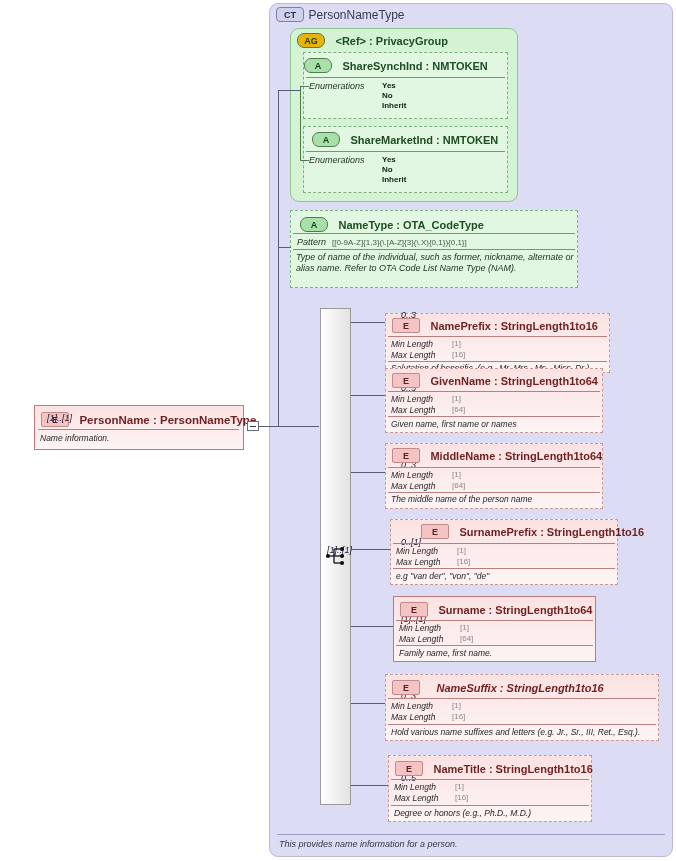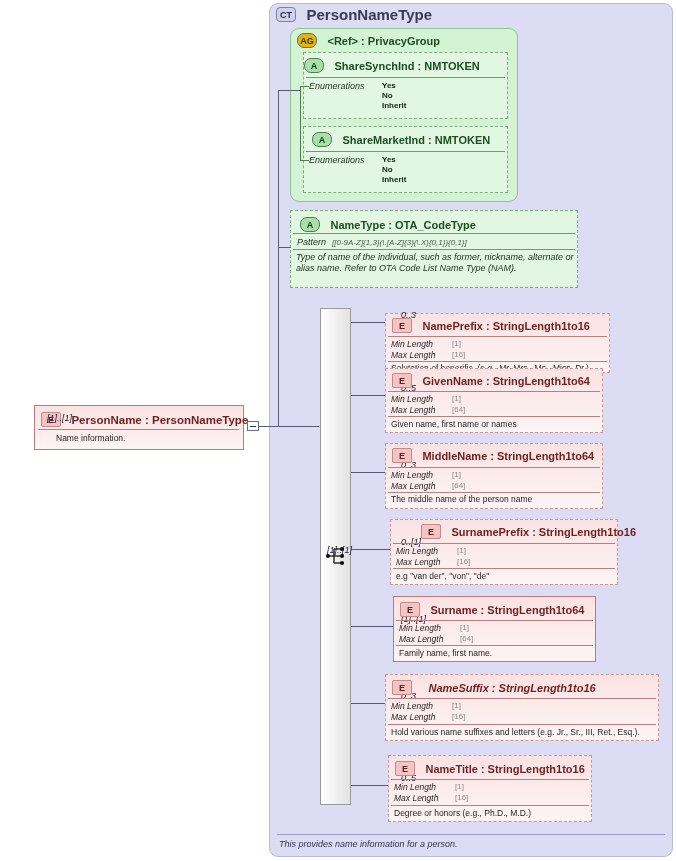--- a/index.html
+++ b/index.html
@@ -2,32 +2,32 @@
 <html><head>
 <meta charset="utf-8">
 <style>
   html,body{margin:0;padding:0;background:#ffffff;}
   body{width:676px;height:861px;position:relative;
        font-family:"Liberation Sans","DejaVu Sans",sans-serif;
        -webkit-font-smoothing:antialiased;}
   .abs{position:absolute;}
 
   
-  .chip{display:inline-block;width:20px;height:15px;line-height:15px;text-align:center;
+  .chip{display:inline-block;width:28px;height:15px;line-height:15px;text-align:center;
         font-size:9px;font-weight:bold;vertical-align:middle;box-sizing:border-box;}
   .chip-ct{border:1px solid #7b7fa8;border-radius:4px;background:#cfd2ea;color:#2b2b4a;}
   .chip-ag{border:1px solid #4f7d4f;border-radius:7px;background:#eab308;color:#17401a;}
   .chip-a{border:1px solid #4f7d4f;border-radius:7px 7px 7px 7px;background:#a9e0a9;color:#17401a;}
   .chip-e{border:1px solid #c08b8b;border-radius:2px;background:#f4c3c3;color:#5e2020;}
 
   
   #ct-box{left:269px;top:3px;width:404px;height:854px;
           background:#dcdcf4;border:1px solid #b9b9d8;border-radius:9px;box-sizing:border-box;}
   #ct-header{left:276px;top:5px;}
-  #ct-header .t{font-size:15px;font-weight:bold;color:#3a3a55;margin-left:6px;vertical-align:middle;}
+  #ct-header .t{font-size:12px;font-weight:normal;color:#3a3a55;vertical-align:middle;}
   #ct-footer-line{left:277px;top:834px;width:388px;height:1px;background:#9b9bc2;}
   #ct-footer-text{left:279px;top:839px;font-size:9px;font-style:italic;color:#33334d;white-space:nowrap;}
 
   
   #ag-box{left:290px;top:28px;width:228px;height:174px;background:#d4f2d4;
           border:1px solid #8fc48f;border-radius:9px;box-sizing:border-box;}
   #ag-header{left:297px;top:31px;}
   #ag-header .t{font-size:11px;font-weight:bold;color:#1d4d22;margin-left:6px;vertical-align:middle;}
 
   .attr-box{background:#e2f7e2;border:1px dashed #7fae7f;box-sizing:border-box;}
@@ -36,55 +36,55 @@
   .enum-label{font-size:9px;font-style:italic;color:#1c2e1c;}
   .enum-val{font-size:8px;font-weight:bold;color:#102010;line-height:10px;}
 
   
   #nt-box{left:290px;top:210px;width:288px;height:78px;background:#e2f7e2;
           border:1px dashed #7fae7f;box-sizing:border-box;}
   #nt-title{left:300px;top:215px;}
   #nt-sep1{left:293px;top:233px;width:282px;height:1px;background:#6f9c6f;}
   #nt-patt-lbl{left:297px;top:237px;font-size:9px;font-style:italic;color:#1c2e1c;}
   #nt-patt-val{left:332px;top:238px;font-size:8px;color:#4a5a4a;white-space:nowrap;
-               font-family:"Liberation Sans","DejaVu Sans",sans-serif;font-style:italic;}
+               font-family:"Liberation Sans","DejaVu Sans",sans-serif;}
   #nt-sep2{left:293px;top:249px;width:282px;height:1px;background:#6f9c6f;}
   #nt-doc{left:296px;top:252px;width:280px;font-size:9px;font-style:italic;color:#1c2e1c;line-height:11px;}
 
   
   #seq-bar{left:320px;top:308px;width:31px;height:497px;
            background:linear-gradient(to right,#ffffff 0%,#f2f2f2 45%,#e2e2e2 100%);
            border:1px solid #9a9a9a;box-sizing:border-box;}
   #seq-icon{left:325px;top:545px;width:22px;height:22px;}
 
   
   .el-box{background:linear-gradient(to bottom,#fbe2e2 0%,#fcecec 55%,#fdf4f4 100%);
           box-sizing:border-box;}
   .el-dash{border:1px dashed #c49a9a;}
   .el-solid{border:1px solid #c07878;}
   .el-title{font-size:11px;font-weight:bold;color:#6e1f1f;white-space:nowrap;}
   .el-sep{height:1px;background:#b97f7f;}
   .fac-lbl{font-size:8.5px;font-style:italic;color:#2a2a2a;}
   .fac-val{font-size:8px;color:#8a8a8a;}
-  .el-doc{font-size:8.5px;color:#262626;white-space:nowrap;}
+  .el-doc{font-size:8.5px;font-style:italic;color:#262626;white-space:nowrap;}
 
   
   .ln-h{background:#5a5a7a;height:1px;}
   .ln-v{background:#5a5a7a;width:1px;}
   .ln-hg{background:#4f7d4f;height:1px;}
   .ln-vg{background:#4f7d4f;width:1px;}
 
   
   .card{font-size:9px;font-style:italic;color:#1a1a33;white-space:nowrap;margin-left:44px;}
 
   
   #root-box{left:34px;top:405px;width:210px;height:45px;}
   #root-title{left:41px;top:410px;}
   #root-sep{left:38px;top:429px;width:201px;height:1px;background:#b97f7f;}
-  #root-doc{left:40px;top:433px;margin-left:16px;}
+  #root-doc{left:40px;top:433px;}
   #root-card{left:3px;top:413px;}
   #root-plus{left:247px;top:421px;width:12px;height:10px;border:1px solid #6a6a8a;background:#ffffff;box-sizing:border-box;}
   #root-plus i{position:absolute;left:2px;top:4px;width:6px;height:1px;background:#33334d;}
 </style>
 </head>
 <body>
 
 <div class="abs" id="ct-box"></div>
 <div class="abs" id="ct-header">
   <span class="chip chip-ct">CT</span>

